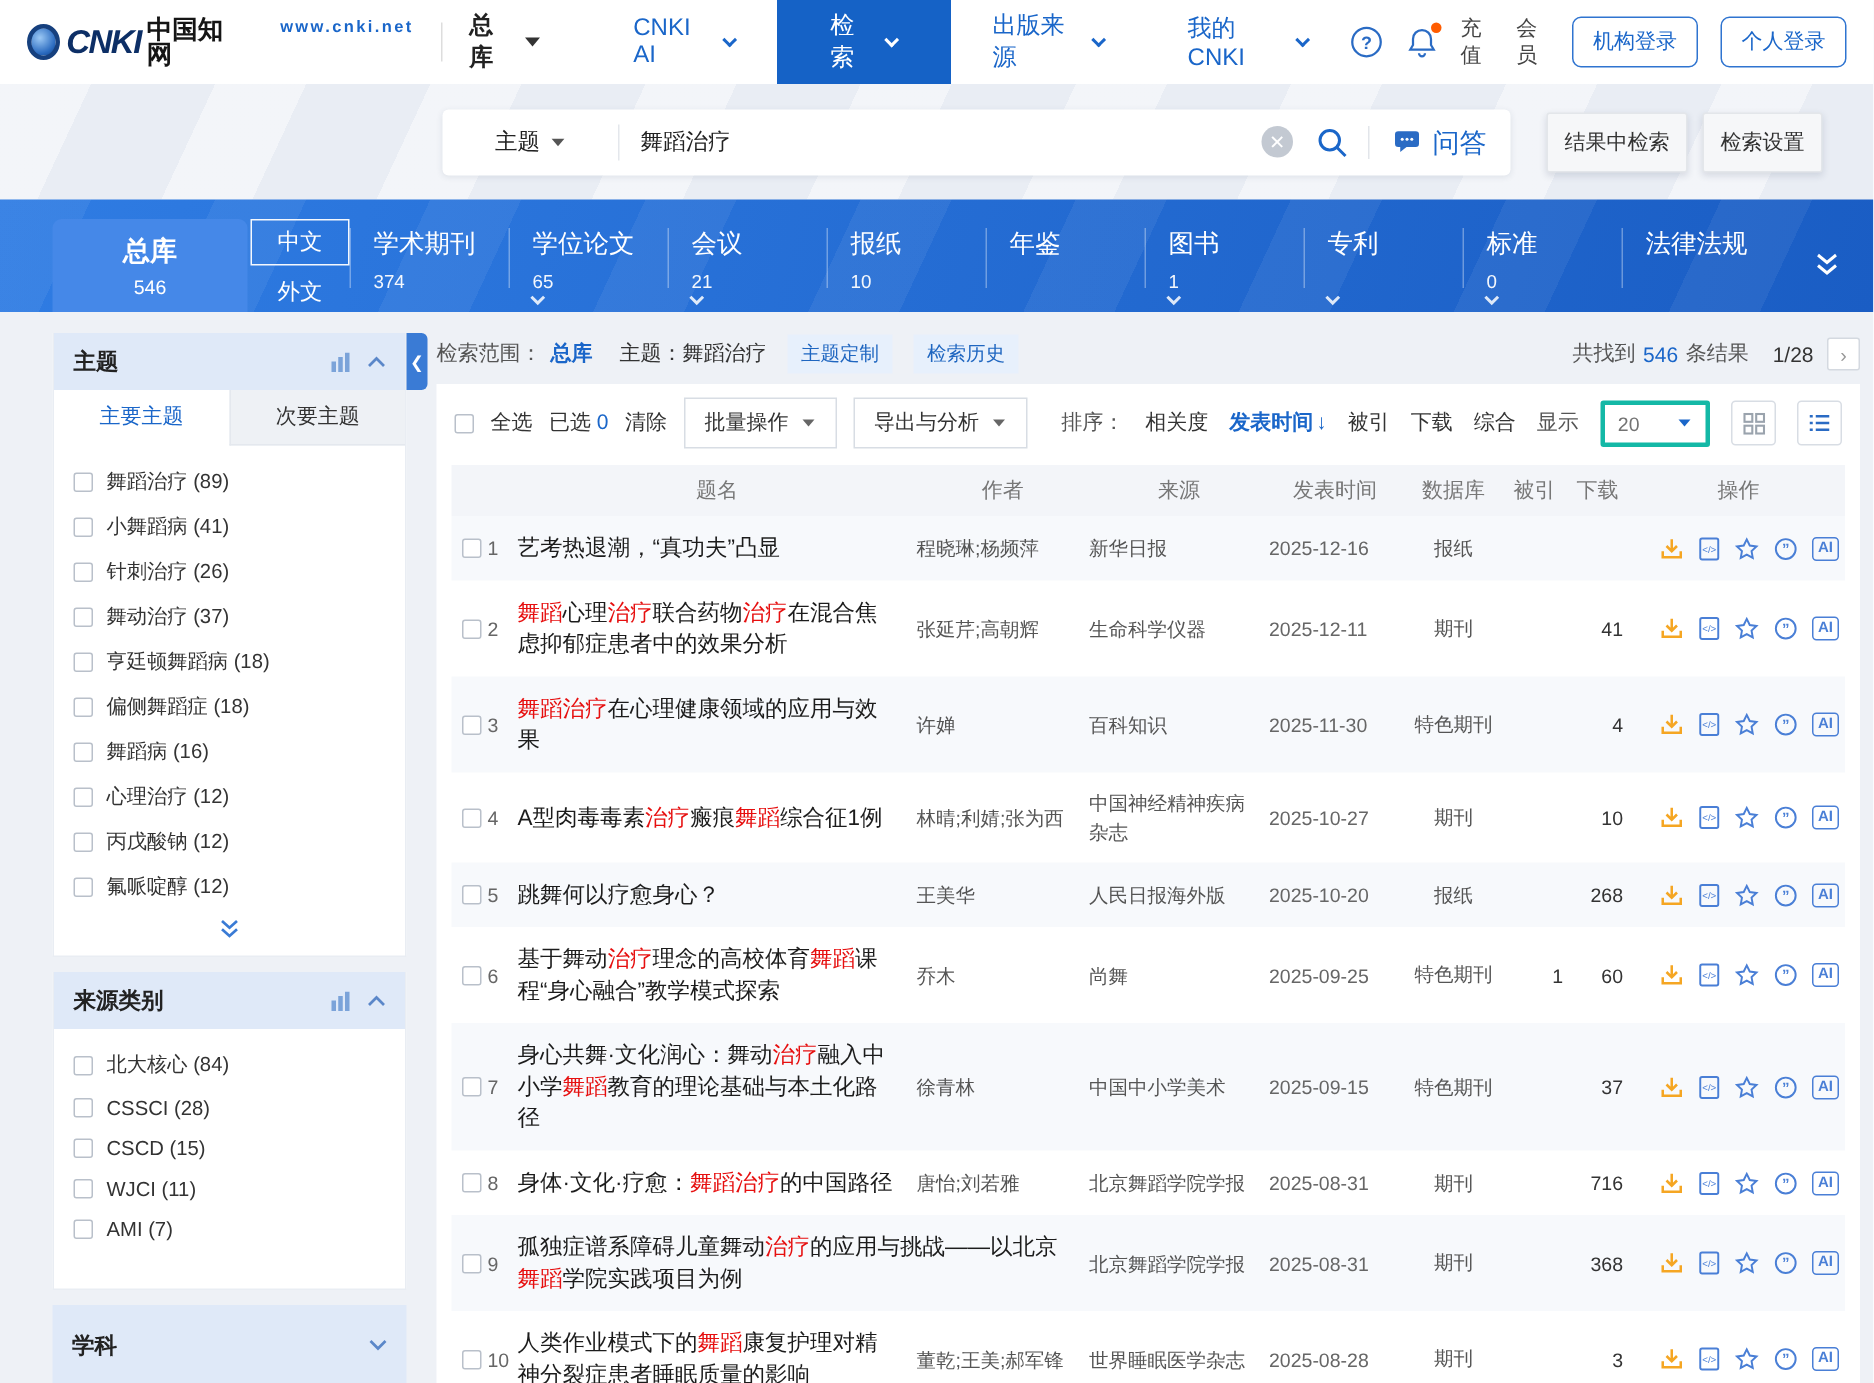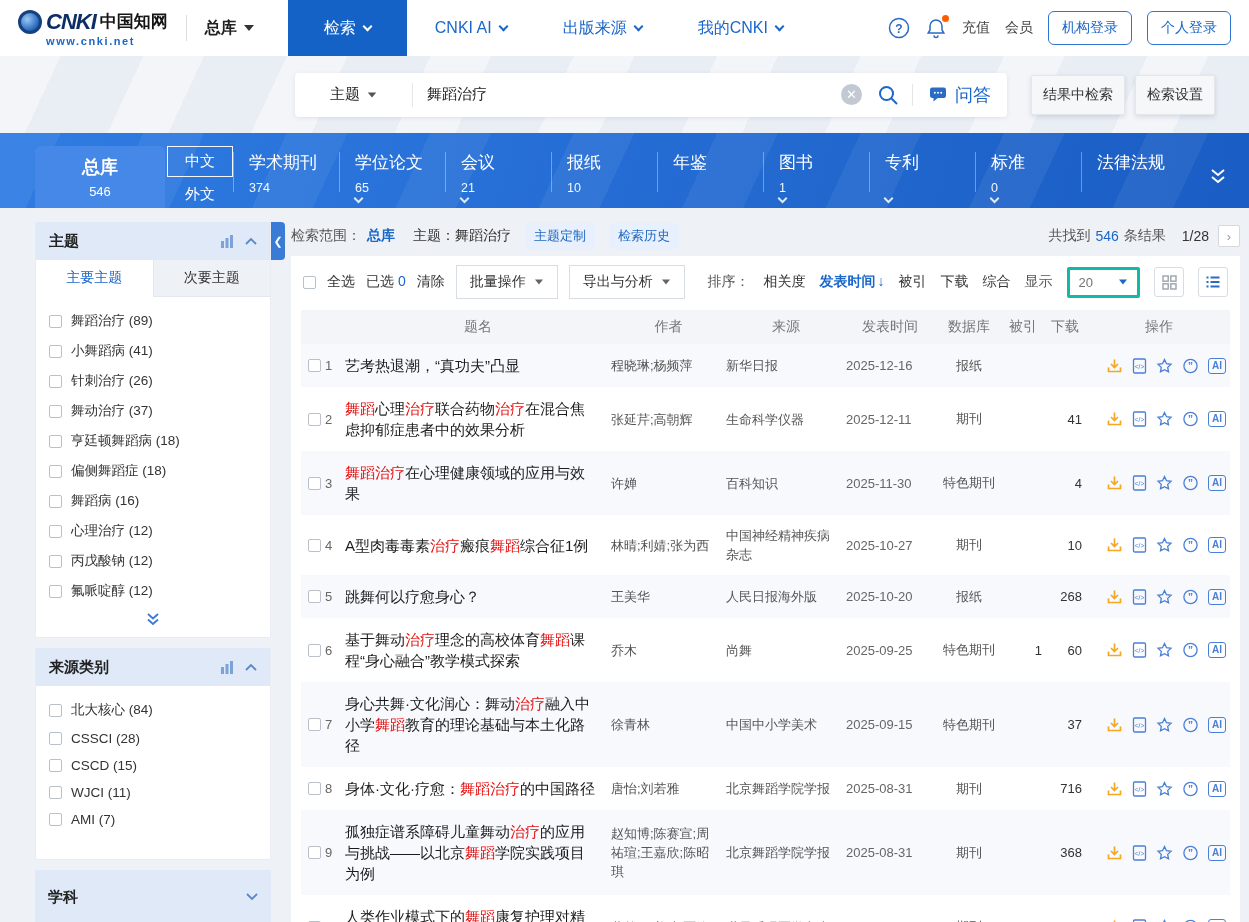--- a/index.html
+++ b/index.html
@@ -1,21 +1,21 @@
 <!DOCTYPE html>
 <html><head>
 <meta charset="utf-8">
 <style>
   * { margin:0; padding:0; box-sizing:border-box; }
   body { font-family:"Liberation Sans","DejaVu Sans",sans-serif; background:#fff; }
   .app { width:1249px; height:922px; overflow:hidden; background:#eef1f6; position:relative; }
 
   
   .top { height:56px; background:#fff; display:flex; align-items:center; padding:0 18px; }
-  .logo { display:flex; flex-direction:column; line-height:1; }
+  .logo { display:flex; flex-direction:row; line-height:1; }
   .logo-top { display:flex; align-items:center; gap:4px; }
   .logo-globe { width:24px; height:24px; border-radius:50%; background:radial-gradient(circle at 35% 35%,#9cc9f5,#2c6cc0 65%,#0b3e86); border:3px solid #16407e; }
   .logo-cnki { font-size:22px; font-weight:bold; font-style:italic; color:#0d2f66; letter-spacing:-1px; }
   .logo-cn { font-size:17px; font-weight:bold; color:#151515; font-family:"Liberation Serif","DejaVu Serif",serif; }
   .logo-url { font-size:11px; color:#1a66c9; font-weight:bold; letter-spacing:1.6px; margin-top:2px; padding-left:28px; }
   .top-divider { width:1px; height:26px; background:#ddd; margin:0 18px; }
   .db-switch { font-size:16px; color:#222; font-weight:bold; display:flex; align-items:center; gap:7px; cursor:pointer; }
   .tri-down { width:0; height:0; border-left:5px solid transparent; border-right:5px solid transparent; border-top:6px solid #333; }
   .main-nav { display:flex; align-items:stretch; height:56px; margin-left:34px; }
   .nav-item { font-size:16px; color:#1a66c9; display:flex; align-items:center; gap:8px; padding:0 28px; cursor:pointer; }
@@ -141,26 +141,26 @@
         <span class="logo-cn">中国知网</span>
       </div>
       <div class="logo-url">www.cnki.net</div>
     </div>
     <div class="top-divider"></div>
     <div class="db-switch">
       <span>总库</span>
       <span class="tri-down"></span>
     </div>
     <div class="main-nav">
+      <div class="nav-item">
+        <span>CNKI AI</span>
+          <span class="chev"></span>
+      </div>
       <div class="nav-item active">
         <span>检索</span>
-          <span class="chev"></span>
-      </div>
-      <div class="nav-item">
-        <span>CNKI AI</span>
           <span class="chev"></span>
       </div>
       <div class="nav-item">
         <span>出版来源</span>
           <span class="chev"></span>
       </div>
       <div class="nav-item">
         <span>我的CNKI</span>
           <span class="chev"></span>
       </div>
@@ -739,21 +739,20 @@
                 </svg>
       <span class="ai-box">AI</span>
     </span>
   </div>
             <div class="row">
     <span class="row-sel">
       <span class="cb"></span>
       <span>9</span>
     </span>
     <span class="row-title"><span>孤独症谱系障碍儿童舞动</span><span class="hl">治疗</span><span>的应用与挑战——以北京</span><span class="hl">舞蹈</span><span>学院实践项目为例</span></span>
-    <span class="row-author">赵知博;陈赛宣;周祐瑄;王嘉欣;陈昭琪</span>
     <span class="row-source">北京舞蹈学院学报</span>
     <span class="row-date">2025-08-31</span>
     <span class="row-db">期刊</span>
     <span class="row-cited"></span>
     <span class="row-dl">368</span>
     <span class="row-ops">
       <svg width="17" height="16" viewBox="0 0 16 16">
                   <path d="M8 1.5v7.5M4.5 6L8 9.5 11.5 6" fill="none" stroke="#f5a623" stroke-width="1.7"></path>
                   <path d="M2 9.5v4h12v-4" fill="none" stroke="#f5a623" stroke-width="1.7"></path>
                 </svg>

